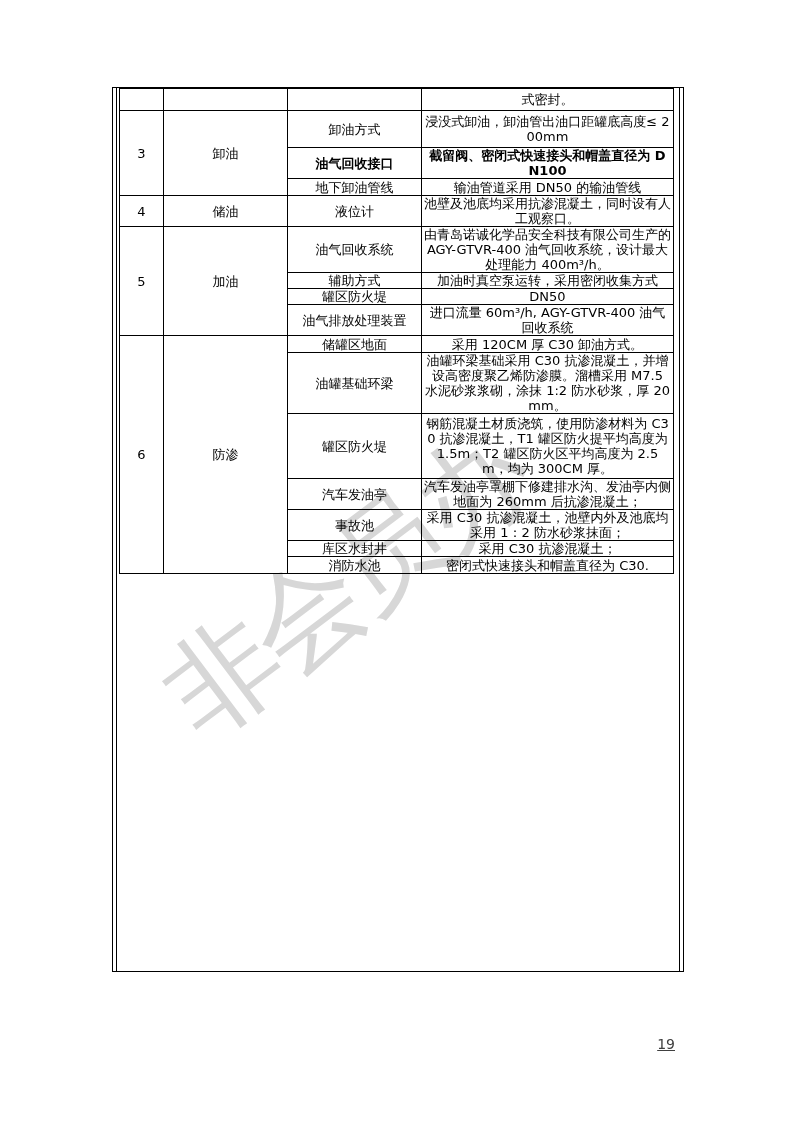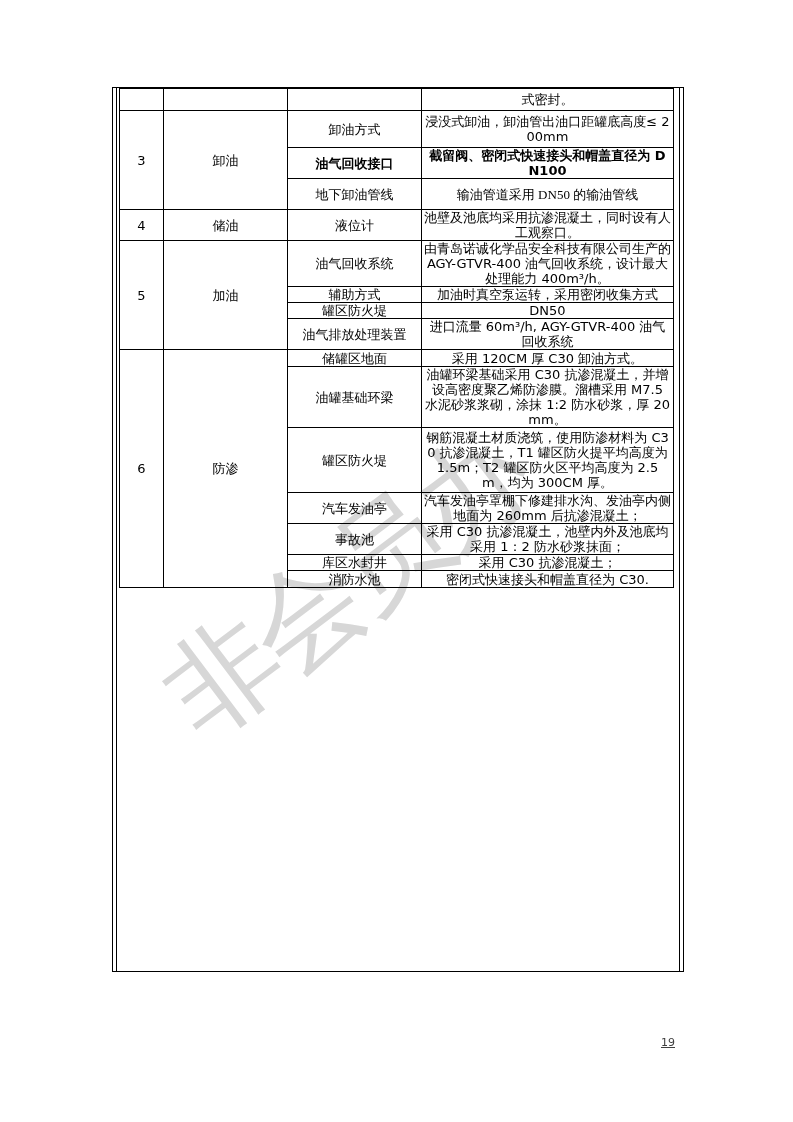--- a/index.html
+++ b/index.html
@@ -50,21 +50,21 @@
     word-break:break-all;
   }
   td.c-desc{padding:0 3px;}
   tr.row-cont{height:22px;}
 
   .page-number{
     position:absolute;
     left:645px;top:1036px;
     width:30px;
     text-align:right;
-    font-size:11px;
+    font-size:14px;
     color:#404040;
     text-decoration:underline;
   }
 </style>
 </head>
 <body>
 
 <div class="watermark">非会员办</div>
 
 <div class="frame frame-outer"></div>
@@ -87,21 +87,21 @@
   <tr style="height: 37px;">
         <td class="c-no" rowspan="3">3</td>
         <td class="c-cat" rowspan="3">卸油</td>
         <td class="c-item">卸油方式</td>
         <td class="c-desc">浸没式卸油，卸油管出油口距罐底高度≤ 200mm</td>
       </tr>
       <tr style="height: 17px; font-weight: bold;">
         <td class="c-item">油气回收接口</td>
         <td class="c-desc">截留阀、密闭式快速接头和帽盖直径为 DN100</td>
       </tr>
-      <tr style="height: 31px; font-family: Liberation Serif, serif;">
+      <tr style="height: 17px;">
         <td class="c-item">地下卸油管线</td>
         <td class="c-desc">输油管道采用 DN50 的输油管线</td>
       </tr>
       <tr style="height: 28px;">
         <td class="c-no" rowspan="1">4</td>
         <td class="c-cat" rowspan="1">储油</td>
         <td class="c-item">液位计</td>
         <td class="c-desc">池壁及池底均采用抗渗混凝土，同时设有人工观察口。</td>
       </tr>
       <tr style="height: 46px;">

